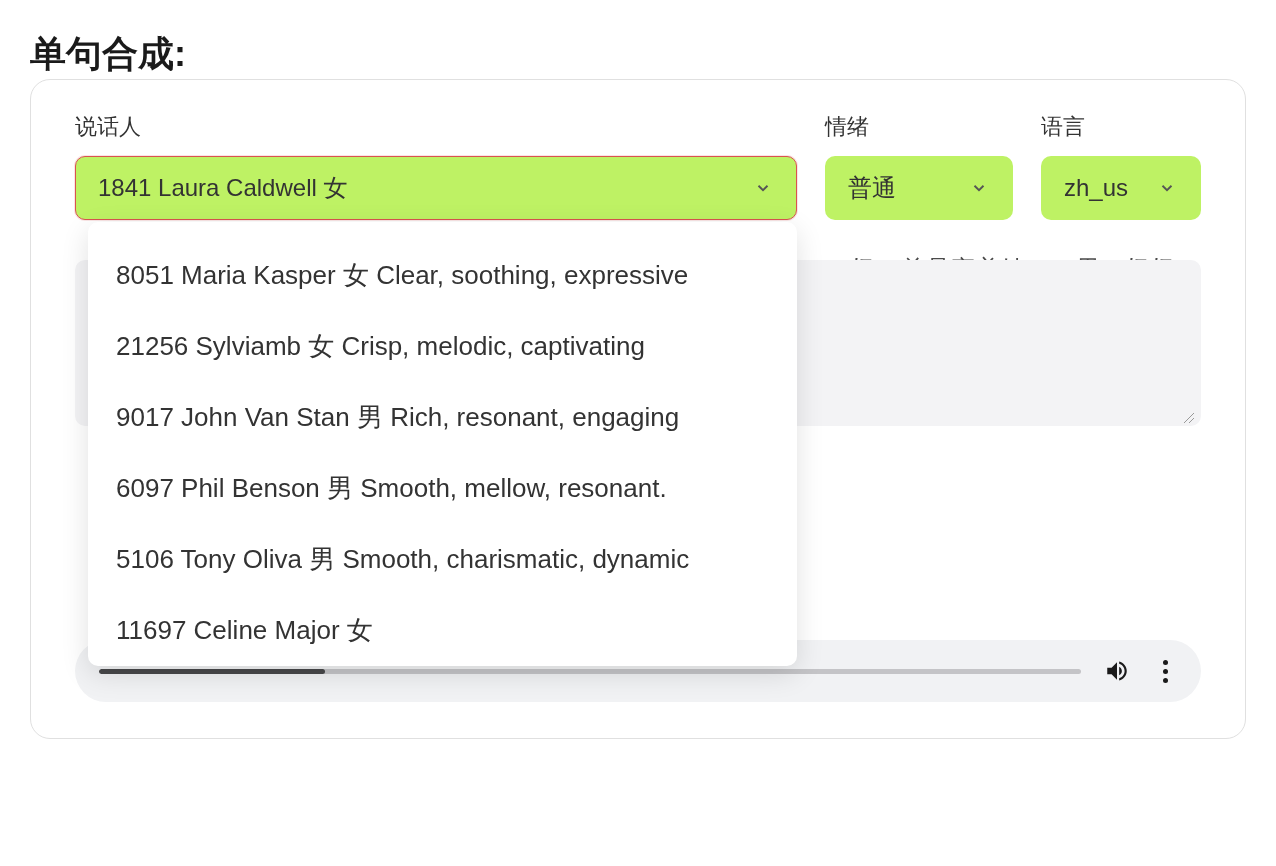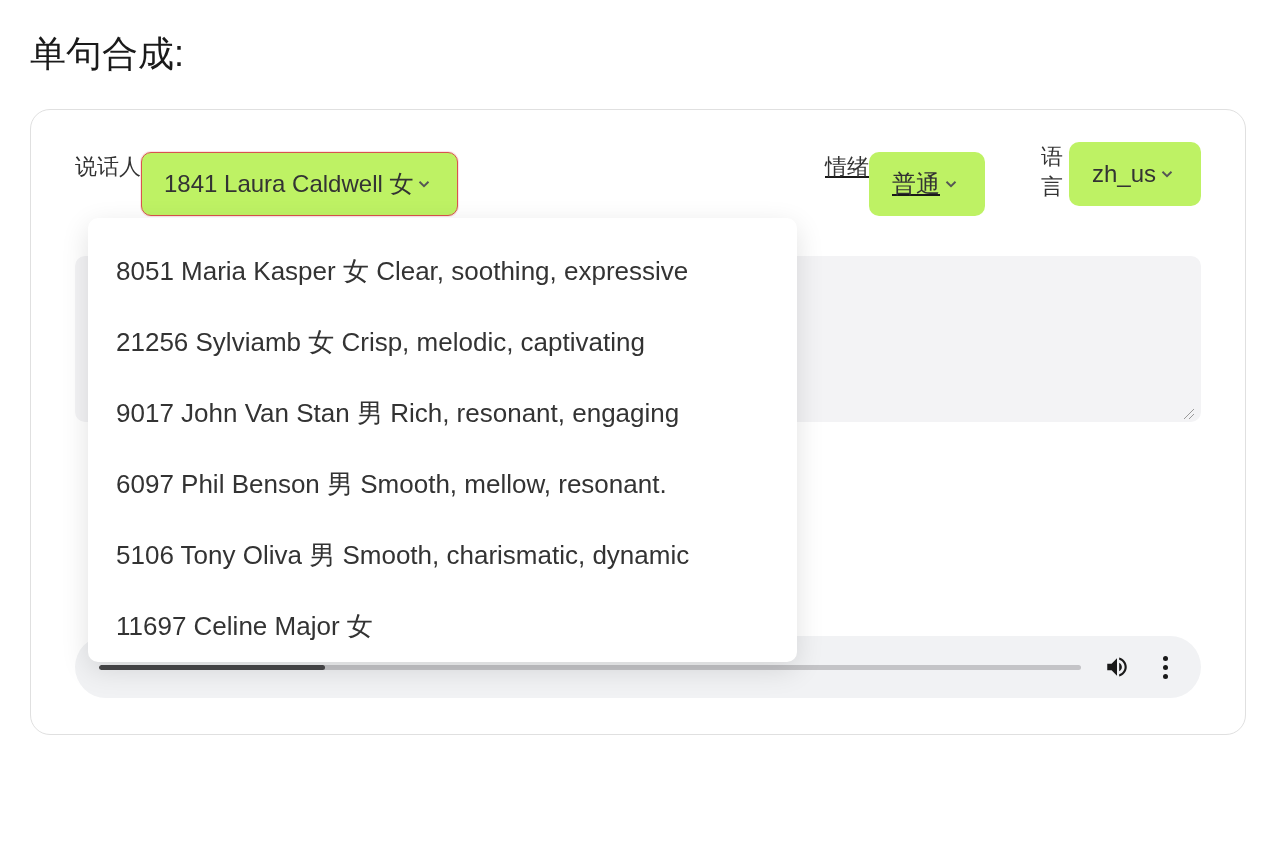--- a/index.html
+++ b/index.html
@@ -10,52 +10,50 @@
     body {
       font-family: -apple-system, BlinkMacSystemFont, "Segoe UI", "PingFang SC", "Microsoft YaHei", sans-serif;
       background: #fff;
       padding: 30px;
       width: 1276px;
       height: 866px;
       color: #1a1a1a;
     }
     .page-title {
       font-size: 36px;
-      font-weight: 400;
+      font-weight: 700;
       color: #1a1a1a;
-      margin-bottom: 30px;
     }
     .panel {
       border: 1px solid #e0e0e0;
       border-radius: 20px;
       padding: 32px 44px 36px 44px;
       position: relative;
       background: #fff;
     }
     .row {
       display: flex;
       gap: 28px;
       align-items: flex-end;
     }
     .field {
       display: flex;
-      flex-direction: row;
+      flex-direction: column;
     }
     .field-label {
       font-size: 22px;
       color: #333;
       margin-bottom: 14px;
     }
     .speaker-field {
       flex: 1;
       position: relative;
     }
     .emotion-field {
       width: 188px;
-      text-decoration: underline;
     }
     .language-field {
       width: 160px;
     }
     .select-box {
       display: flex;
       align-items: center;
       justify-content: space-between;
       background: #bef264;
       border: 1px solid transparent;

